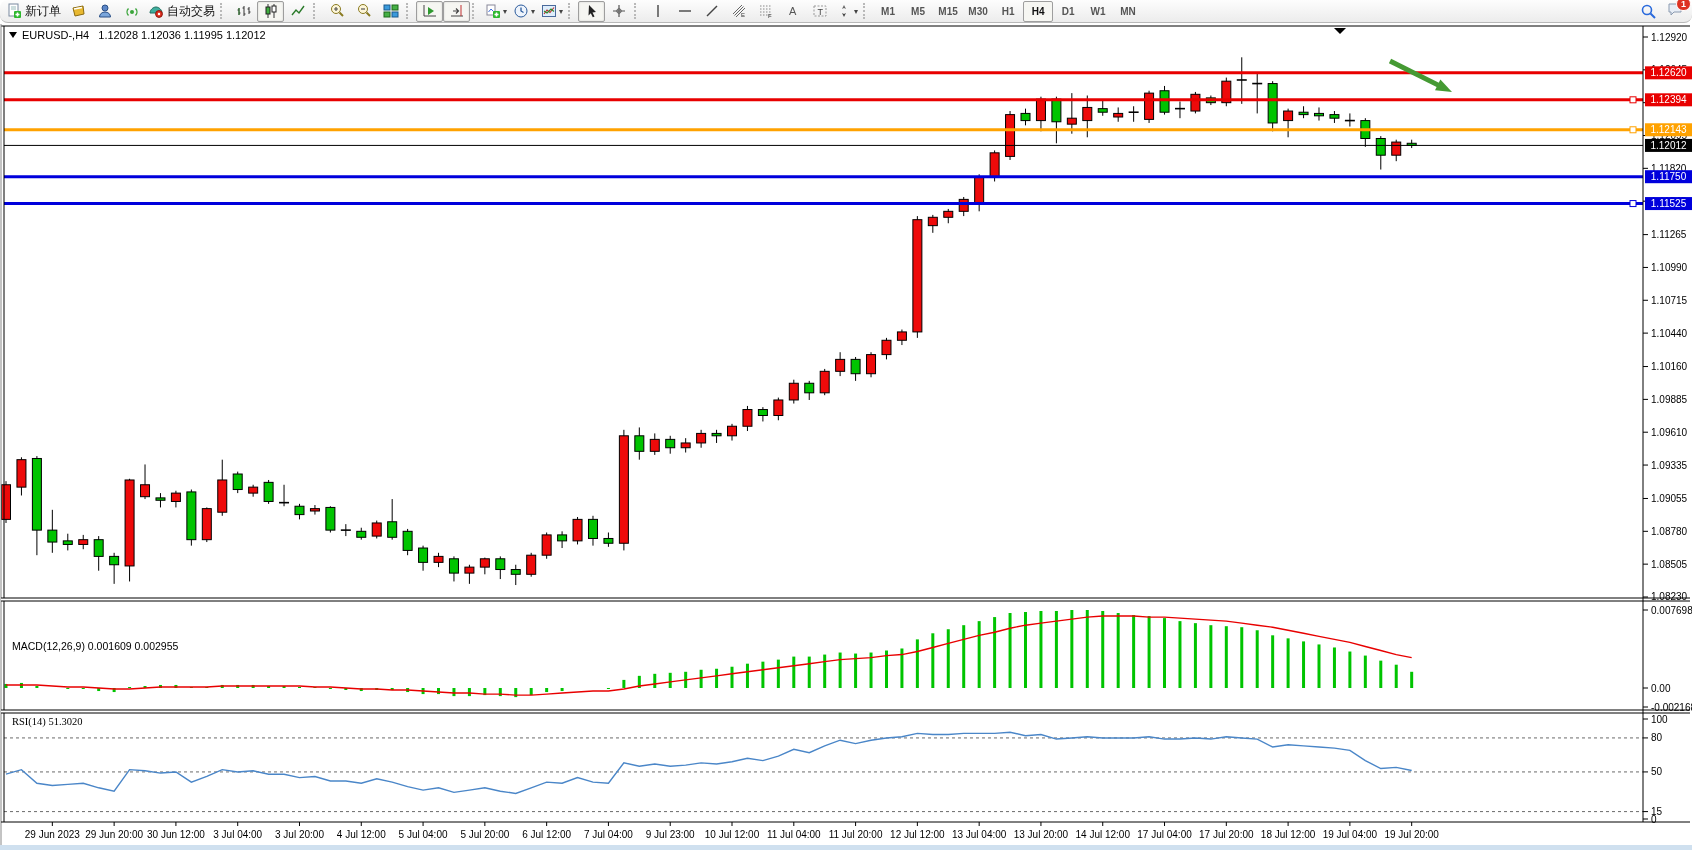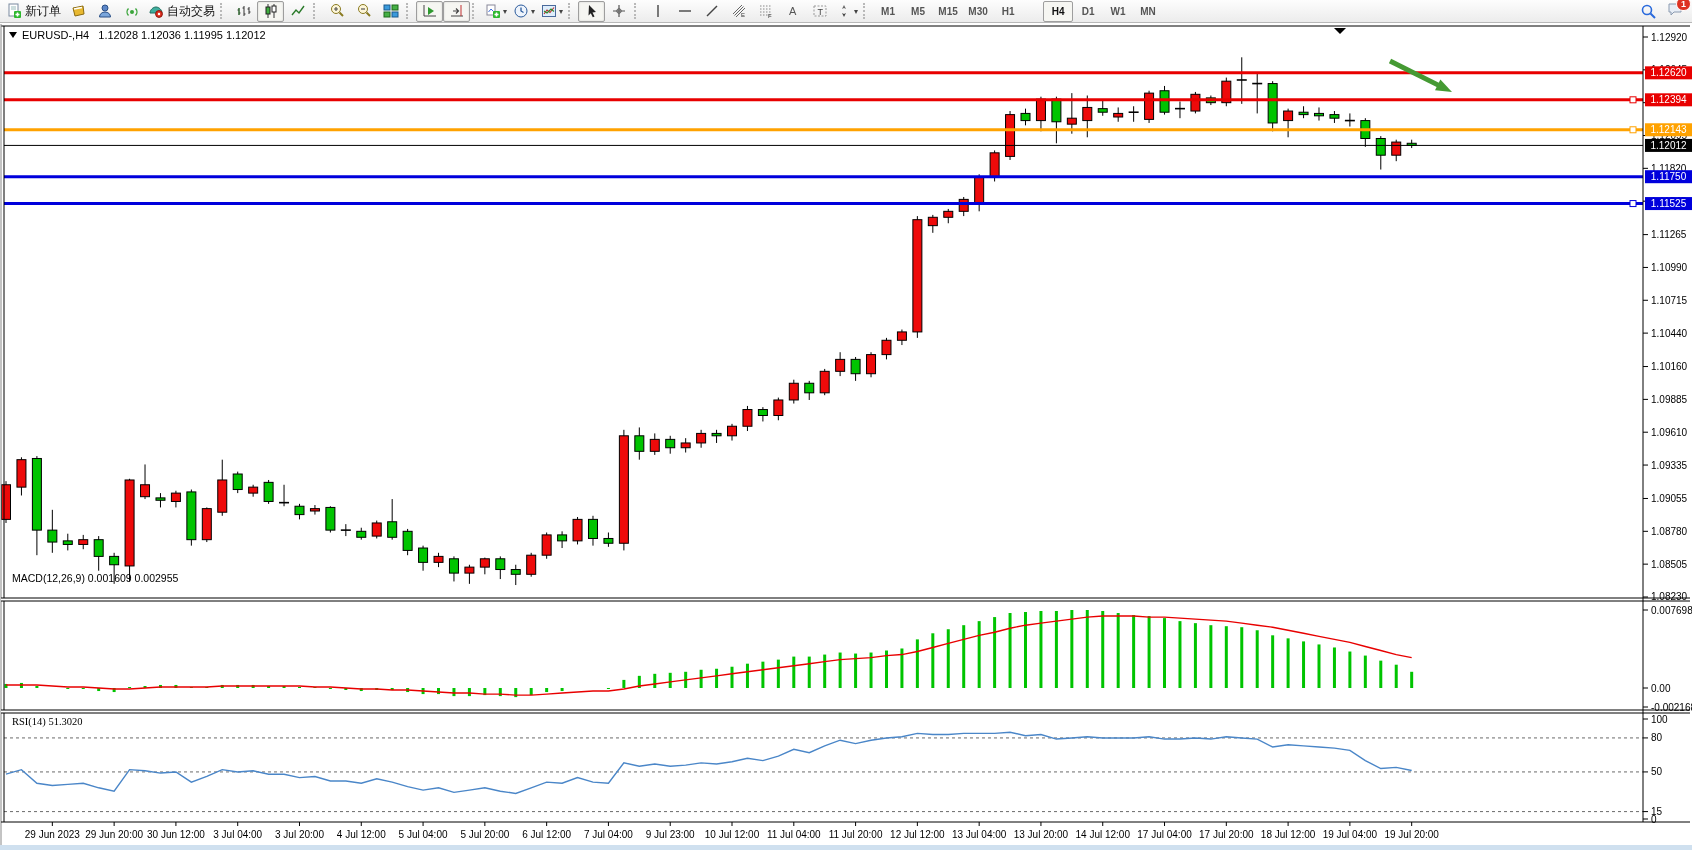--- a/index.html
+++ b/index.html
@@ -1,40 +1,40 @@
 <!DOCTYPE html>
 <html><head>
 <meta charset="utf-8">
 <style>
   html,body{margin:0;padding:0;background:#d4d0c8;}
   .stage{position:relative;width:1692px;height:850px;overflow:hidden;background:#fff;
          font-family:"Liberation Sans",sans-serif;-webkit-font-smoothing:antialiased;}
   
   .toolbar{position:absolute;left:0;top:0;width:1692px;height:23px;
            background:linear-gradient(#fdfdfd,#ececec);border-bottom:1px solid #b8b8b8;
-           display:flex;align-items:center;padding-left:3px;box-sizing:border-box;z-index:10;}
+           display:flex;align-items:center;padding-left:3px;box-sizing:border-box;z-index:10;border-radius:8px;}
   .tb-grip{width:5px;height:16px;border-left:2px dotted #b9b9b9;margin:0 3px 0 2px;}
   .tb-btn{height:19px;min-width:21px;display:flex;align-items:center;justify-content:center;
           padding:0 2px;border:1px solid transparent;border-radius:2px;color:#333;
           font-size:12px;cursor:default;white-space:nowrap;}
   .tb-btn.pressed{background:#f6f6f2;border-color:#9e9e9e;box-shadow:inset 0 0 2px #cfcfcf;}
   .tb-btn .lbl{margin-left:3px;font-size:12px;color:#111;}
   .tb-btn.tf{font-size:10px;font-weight:bold;color:#555;min-width:24px;}
-  .tb-btn.tf.active{background:#f6f6f2;border-color:#9e9e9e;color:#111;margin-left:20px;}
+  .tb-btn.tf.active{background:#f6f6f2;border-color:#9e9e9e;color:#111;}
   .caret{font-size:8px;color:#444;margin-left:2px;}
   .tb-right{margin-left:auto;display:flex;align-items:center;margin-right:8px;}
   .notif-wrap{position:relative;margin-left:10px;}
   .badge{position:absolute;top:-4px;right:-7px;background:#dd3222;color:#fff;border-radius:8px;
          font-size:9px;font-weight:bold;padding:1px 4px;border:1px solid #fff;}
   
   .ov{position:absolute;color:#000;z-index:4;}
   #chart-title{left:22px;top:29px;font-size:11px;}
   #collapse-arrow{left:9px;top:32px;width:0;height:0;border-left:4px solid transparent;
                   border-right:4px solid transparent;border-top:6px solid #000;}
-  #macd-label{left:12px;top:572px;font-size:10.5px;}
+  #macd-label{left:12px;top:640px;font-size:10.5px;}
   #rsi-label{left:12px;top:716px;font-size:10.5px;font-family:Liberation Serif, serif;}
   svg text{font-family:"Liberation Sans",sans-serif;}
 </style>
 </head>
 <body>
 
 <div class="stage">
 
   <div class="toolbar">
     <div class="tb-btn">

